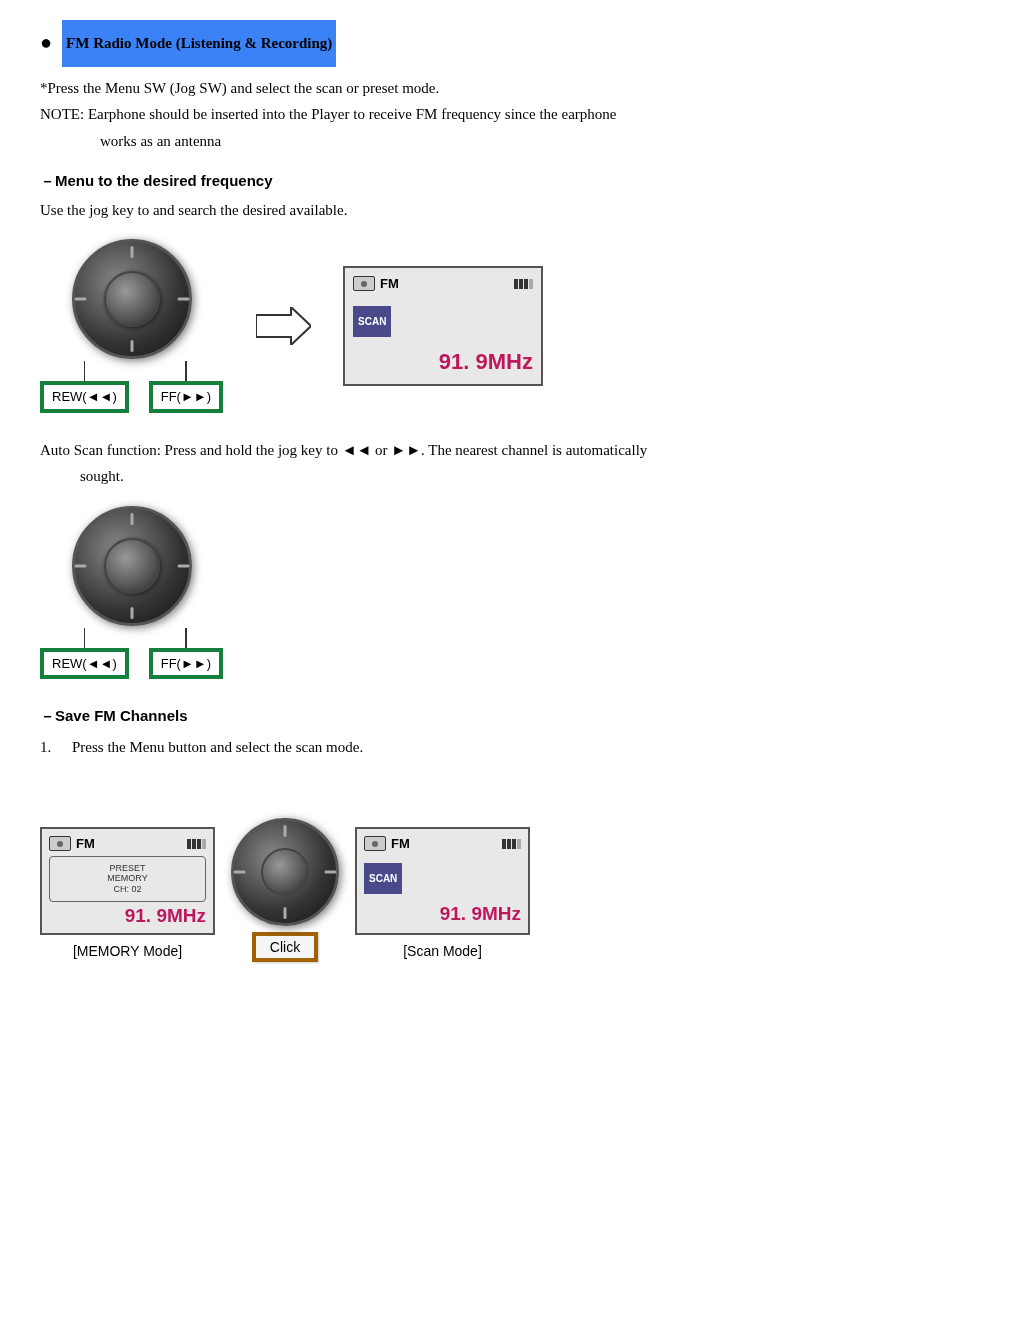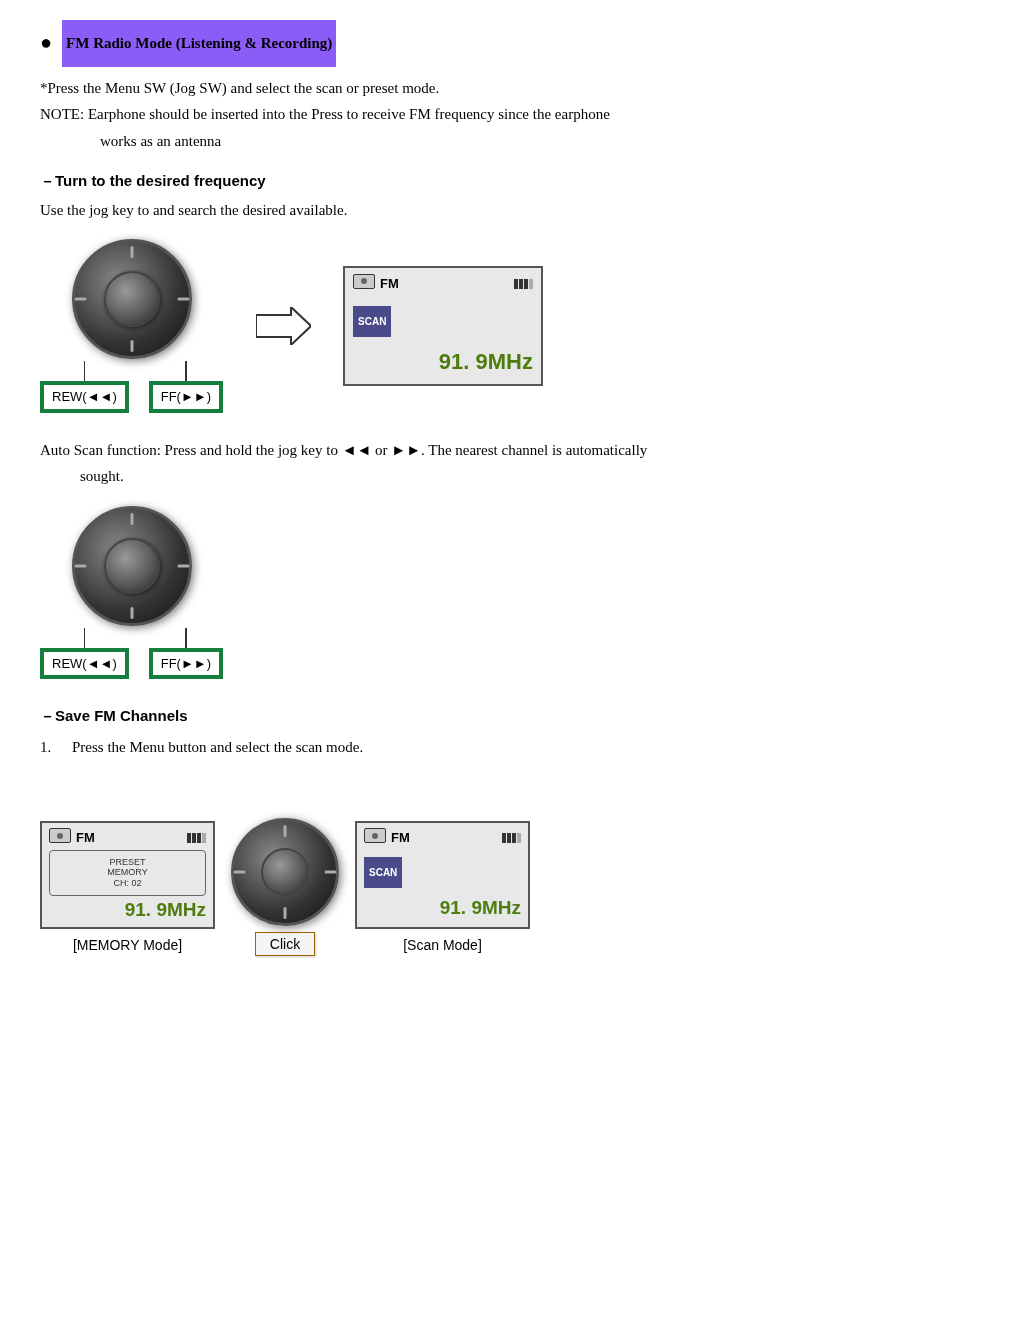--- a/index.html
+++ b/index.html
@@ -18,21 +18,21 @@
       display: flex;
       align-items: center;
       margin-bottom: 10px;
     }
     .bullet-dot {
       font-size: 20px;
       margin-right: 10px;
       margin-top: -2px;
     }
     .highlight-text {
-      background-color: #8b5cf6;
+      background-color: #3b82f6;
       font-weight: bold;
       padding: 12px 4px;
       font-size: 15px;
     }
 
     .note-line {
       margin-bottom: 4px;
     }
     .note-indent {
       margin-left: 60px;
@@ -132,20 +132,21 @@
       flex-direction: column;
       justify-content: space-between;
     }
     .fm-screen-top {
       display: flex;
       align-items: center;
       justify-content: space-between;
     }
     .fm-icon {
       display: flex;
+      align-items: center;
       gap: 5px;
       font-size: 13px;
       font-weight: bold;
     }
     .radio-icon {
       width: 22px;
       height: 15px;
       border: 1.5px solid #333;
       border-radius: 2px;
       position: relative;
@@ -192,21 +193,21 @@
       line-height: 1.2;
       text-align: center;
       color: #333;
       margin-top: 2px;
     }
 
     .fm-freq {
       font-size: 22px;
       font-weight: bold;
       text-align: right;
-      color: #4d7c0f;
+      color: #be185d;
       font-family: Arial, sans-serif;
     }
 
     .auto-scan-para {
       font-size: 15px;
       margin-bottom: 4px;
     }
     .auto-scan-indent {
       margin-left: 40px;
     }
@@ -255,21 +256,21 @@
       justify-content: space-between;
     }
 
     .caption-text {
       font-size: 14px;
       font-family: Arial, sans-serif;
       text-align: center;
     }
 
     .click-button {
-      border: 1px solid #a16207;
+      border: 4px solid #a16207;
       background: #f5f5f5;
       padding: 3px 14px;
       font-size: 14px;
       font-family: Arial, sans-serif;
       cursor: pointer;
       box-shadow: 1px 1px 2px rgba(0,0,0,0.2);
     }
 
     .jog-wheel-sm {
       width: 108px;
@@ -303,29 +304,29 @@
 
 <div class="bullet-header">
   <span class="bullet-dot">●</span>
   <span class="highlight-text">FM Radio Mode (Listening &amp; Recording)</span>
 </div>
 
 <div class="note-line">
   <span>*Press the Menu SW (Jog SW) and select the scan or preset mode.</span>
 </div>
 <div class="note-line">
-  <span>NOTE: Earphone should be inserted into the Press to receive FM frequency since the earphone</span>
+  <span>NOTE: Earphone should be inserted into the Player to receive FM frequency since the earphone</span>
 </div>
 <div class="note-indent">
   <span>works as an antenna</span>
 </div>
 
 <div class="section-gap"></div>
 
-<div class="sub-heading">－Turn to the desired frequency</div>
+<div class="sub-heading">－Menu to the desired frequency</div>
 <div class="para">Use the jog key to and search the desired available.</div>
 
 <div class="diagram-row">
 
   <div class="jog-wheel-container">
     <div class="jog-wheel">
       <div class="jog-tick top"></div>
       <div class="jog-tick bottom"></div>
       <div class="jog-tick left"></div>
       <div class="jog-tick right"></div>

